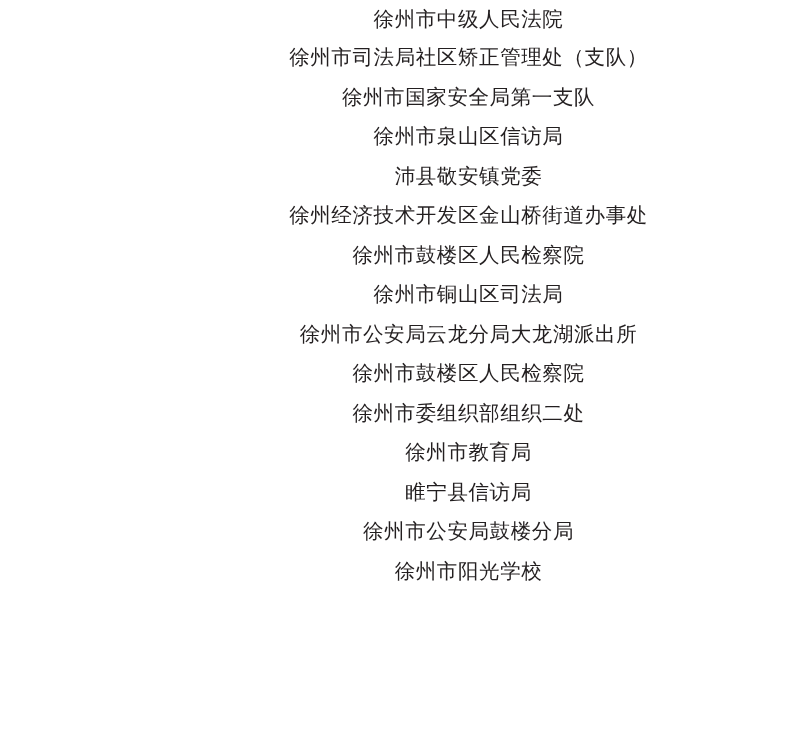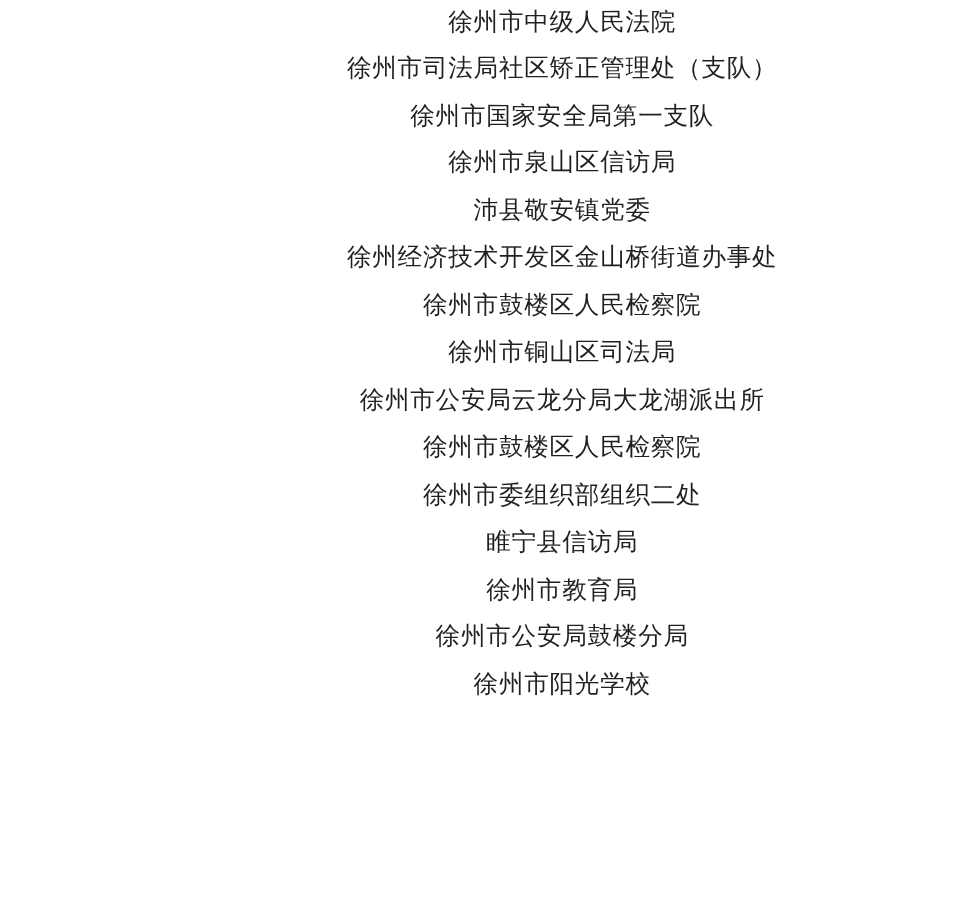--- a/index.html
+++ b/index.html
@@ -51,18 +51,18 @@
     <li class="doc-line">徐州市司法局社区矫正管理处（支队）</li>
     <li class="doc-line">徐州市国家安全局第一支队</li>
     <li class="doc-line">徐州市泉山区信访局</li>
     <li class="doc-line">沛县敬安镇党委</li>
     <li class="doc-line">徐州经济技术开发区金山桥街道办事处</li>
     <li class="doc-line">徐州市鼓楼区人民检察院</li>
     <li class="doc-line">徐州市铜山区司法局</li>
     <li class="doc-line">徐州市公安局云龙分局大龙湖派出所</li>
     <li class="doc-line">徐州市鼓楼区人民检察院</li>
     <li class="doc-line">徐州市委组织部组织二处</li>
+    <li class="doc-line">徐州市教育局</li>
     <li class="doc-line">睢宁县信访局</li>
-    <li class="doc-line">徐州市教育局</li>
     <li class="doc-line">徐州市公安局鼓楼分局</li>
     <li class="doc-line">徐州市阳光学校</li>
   </ul>
 </div>
 
 </body></html>

